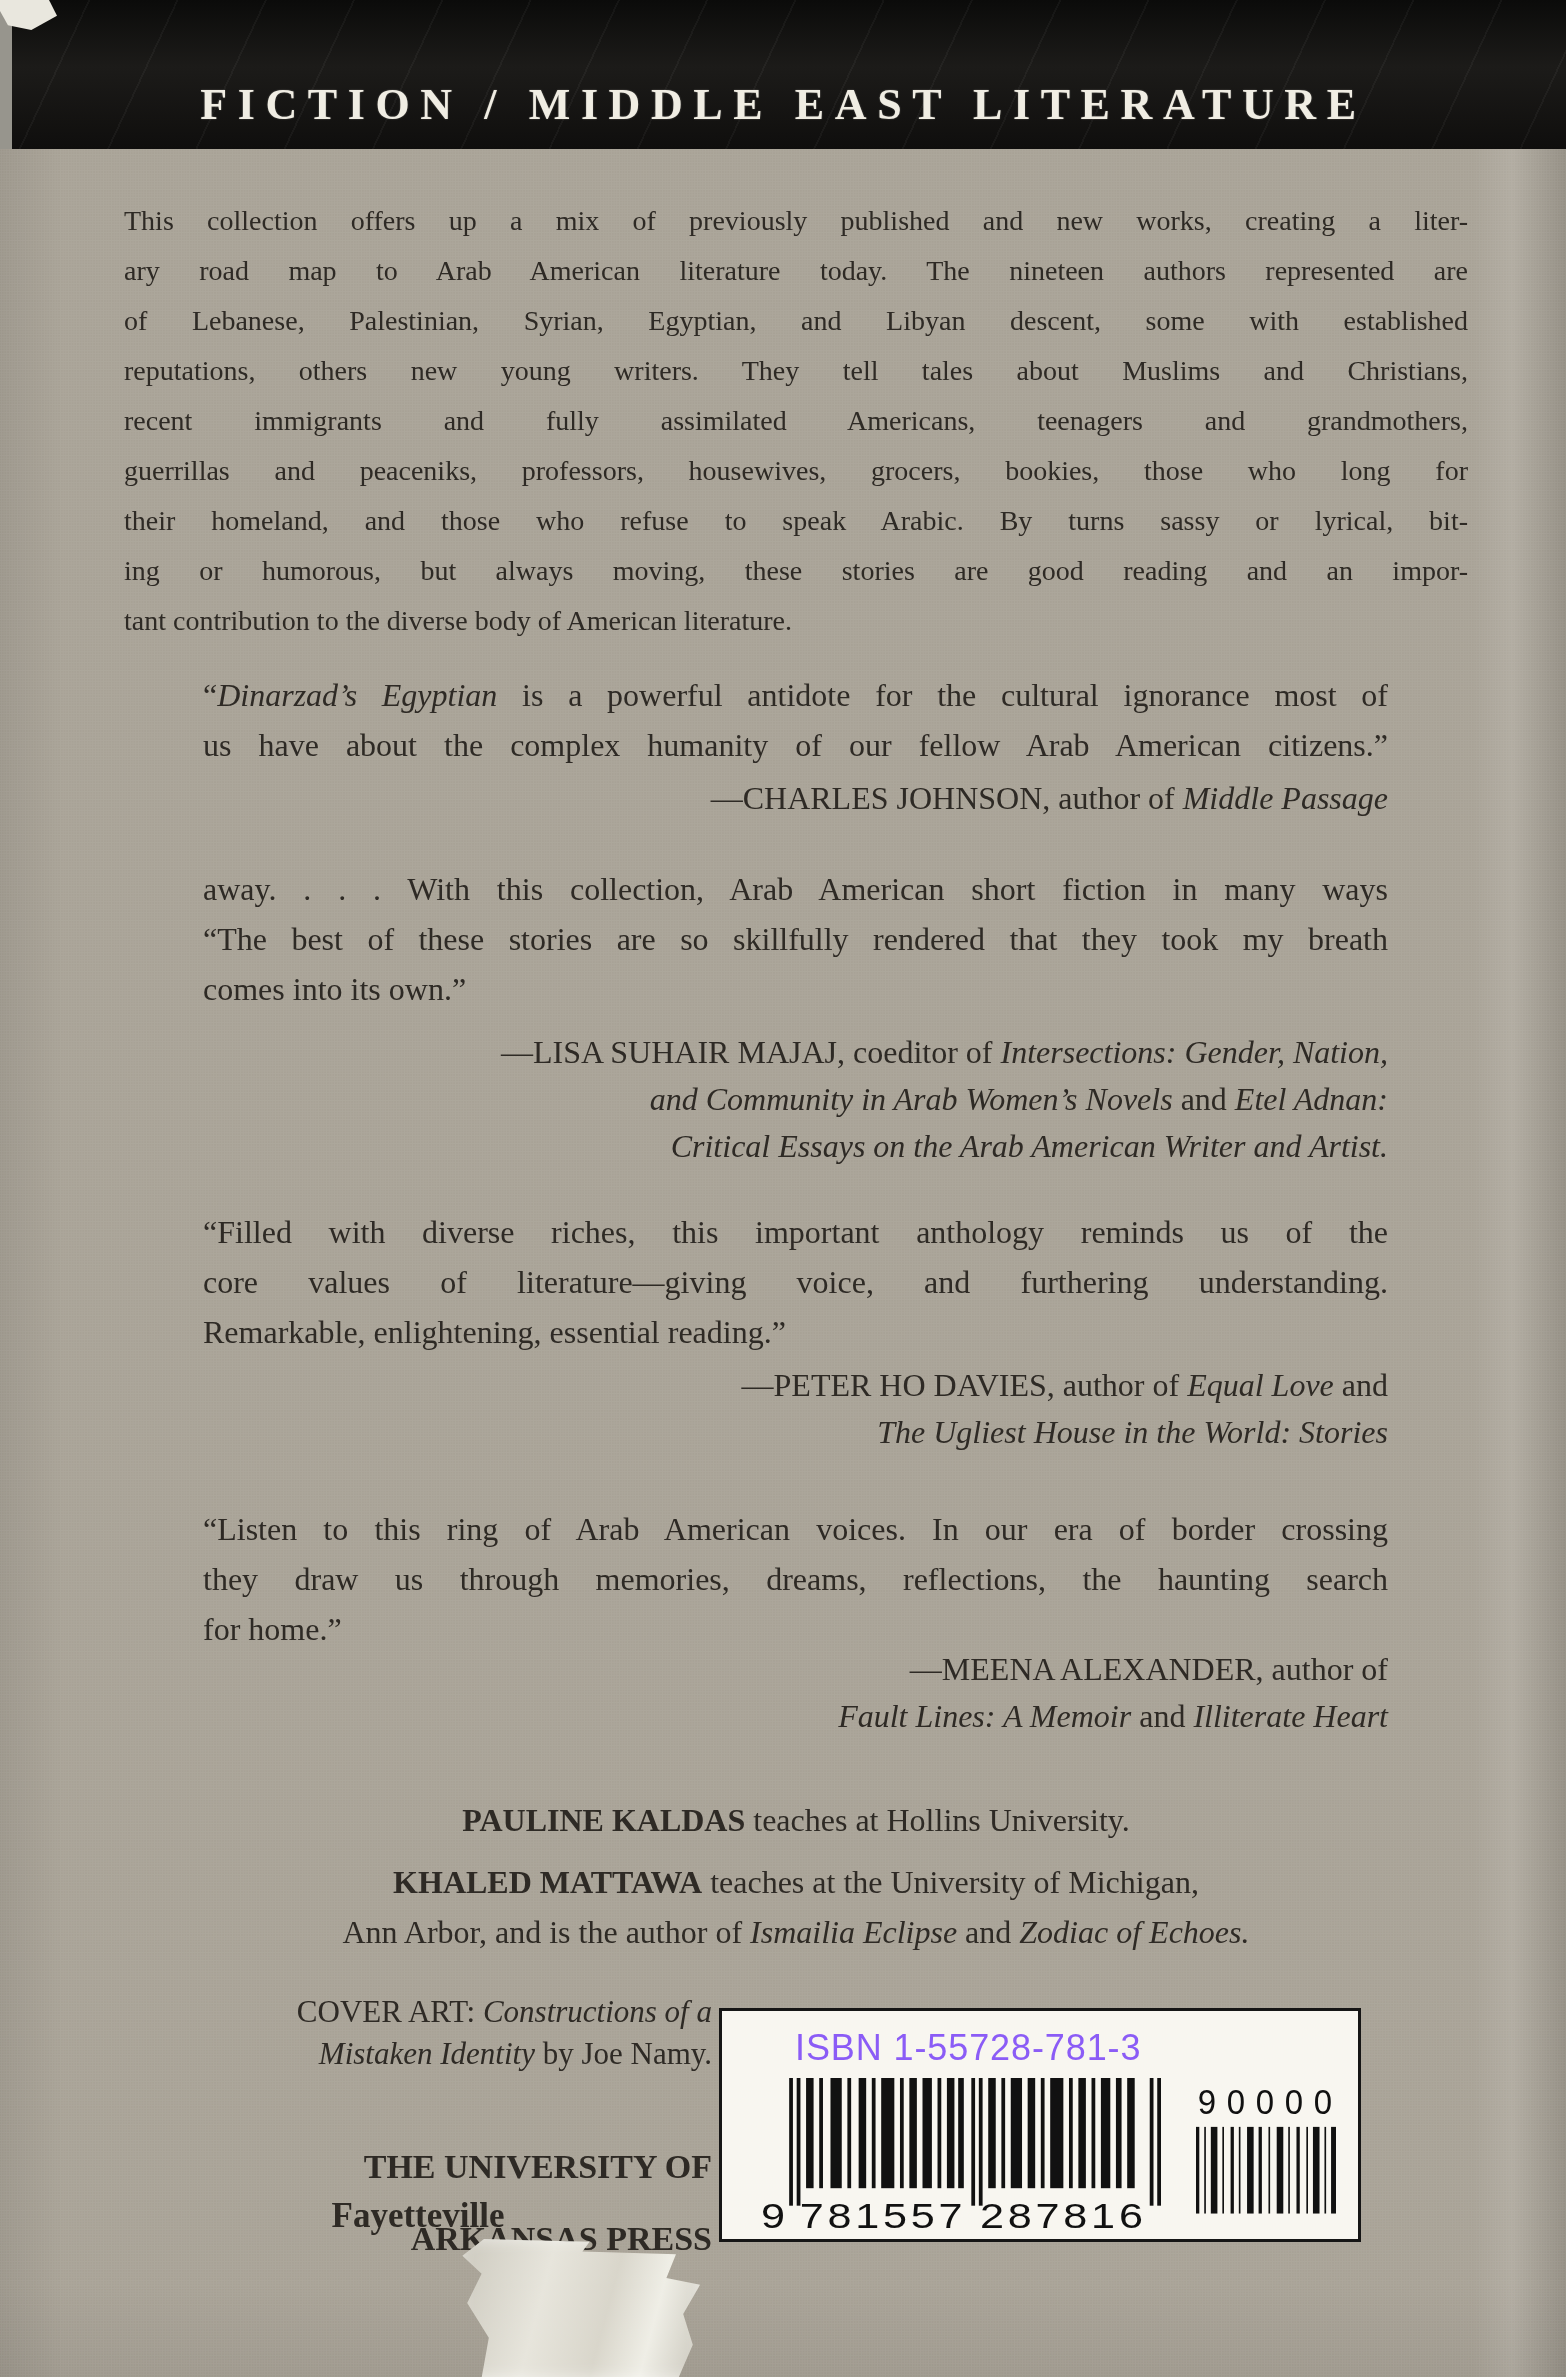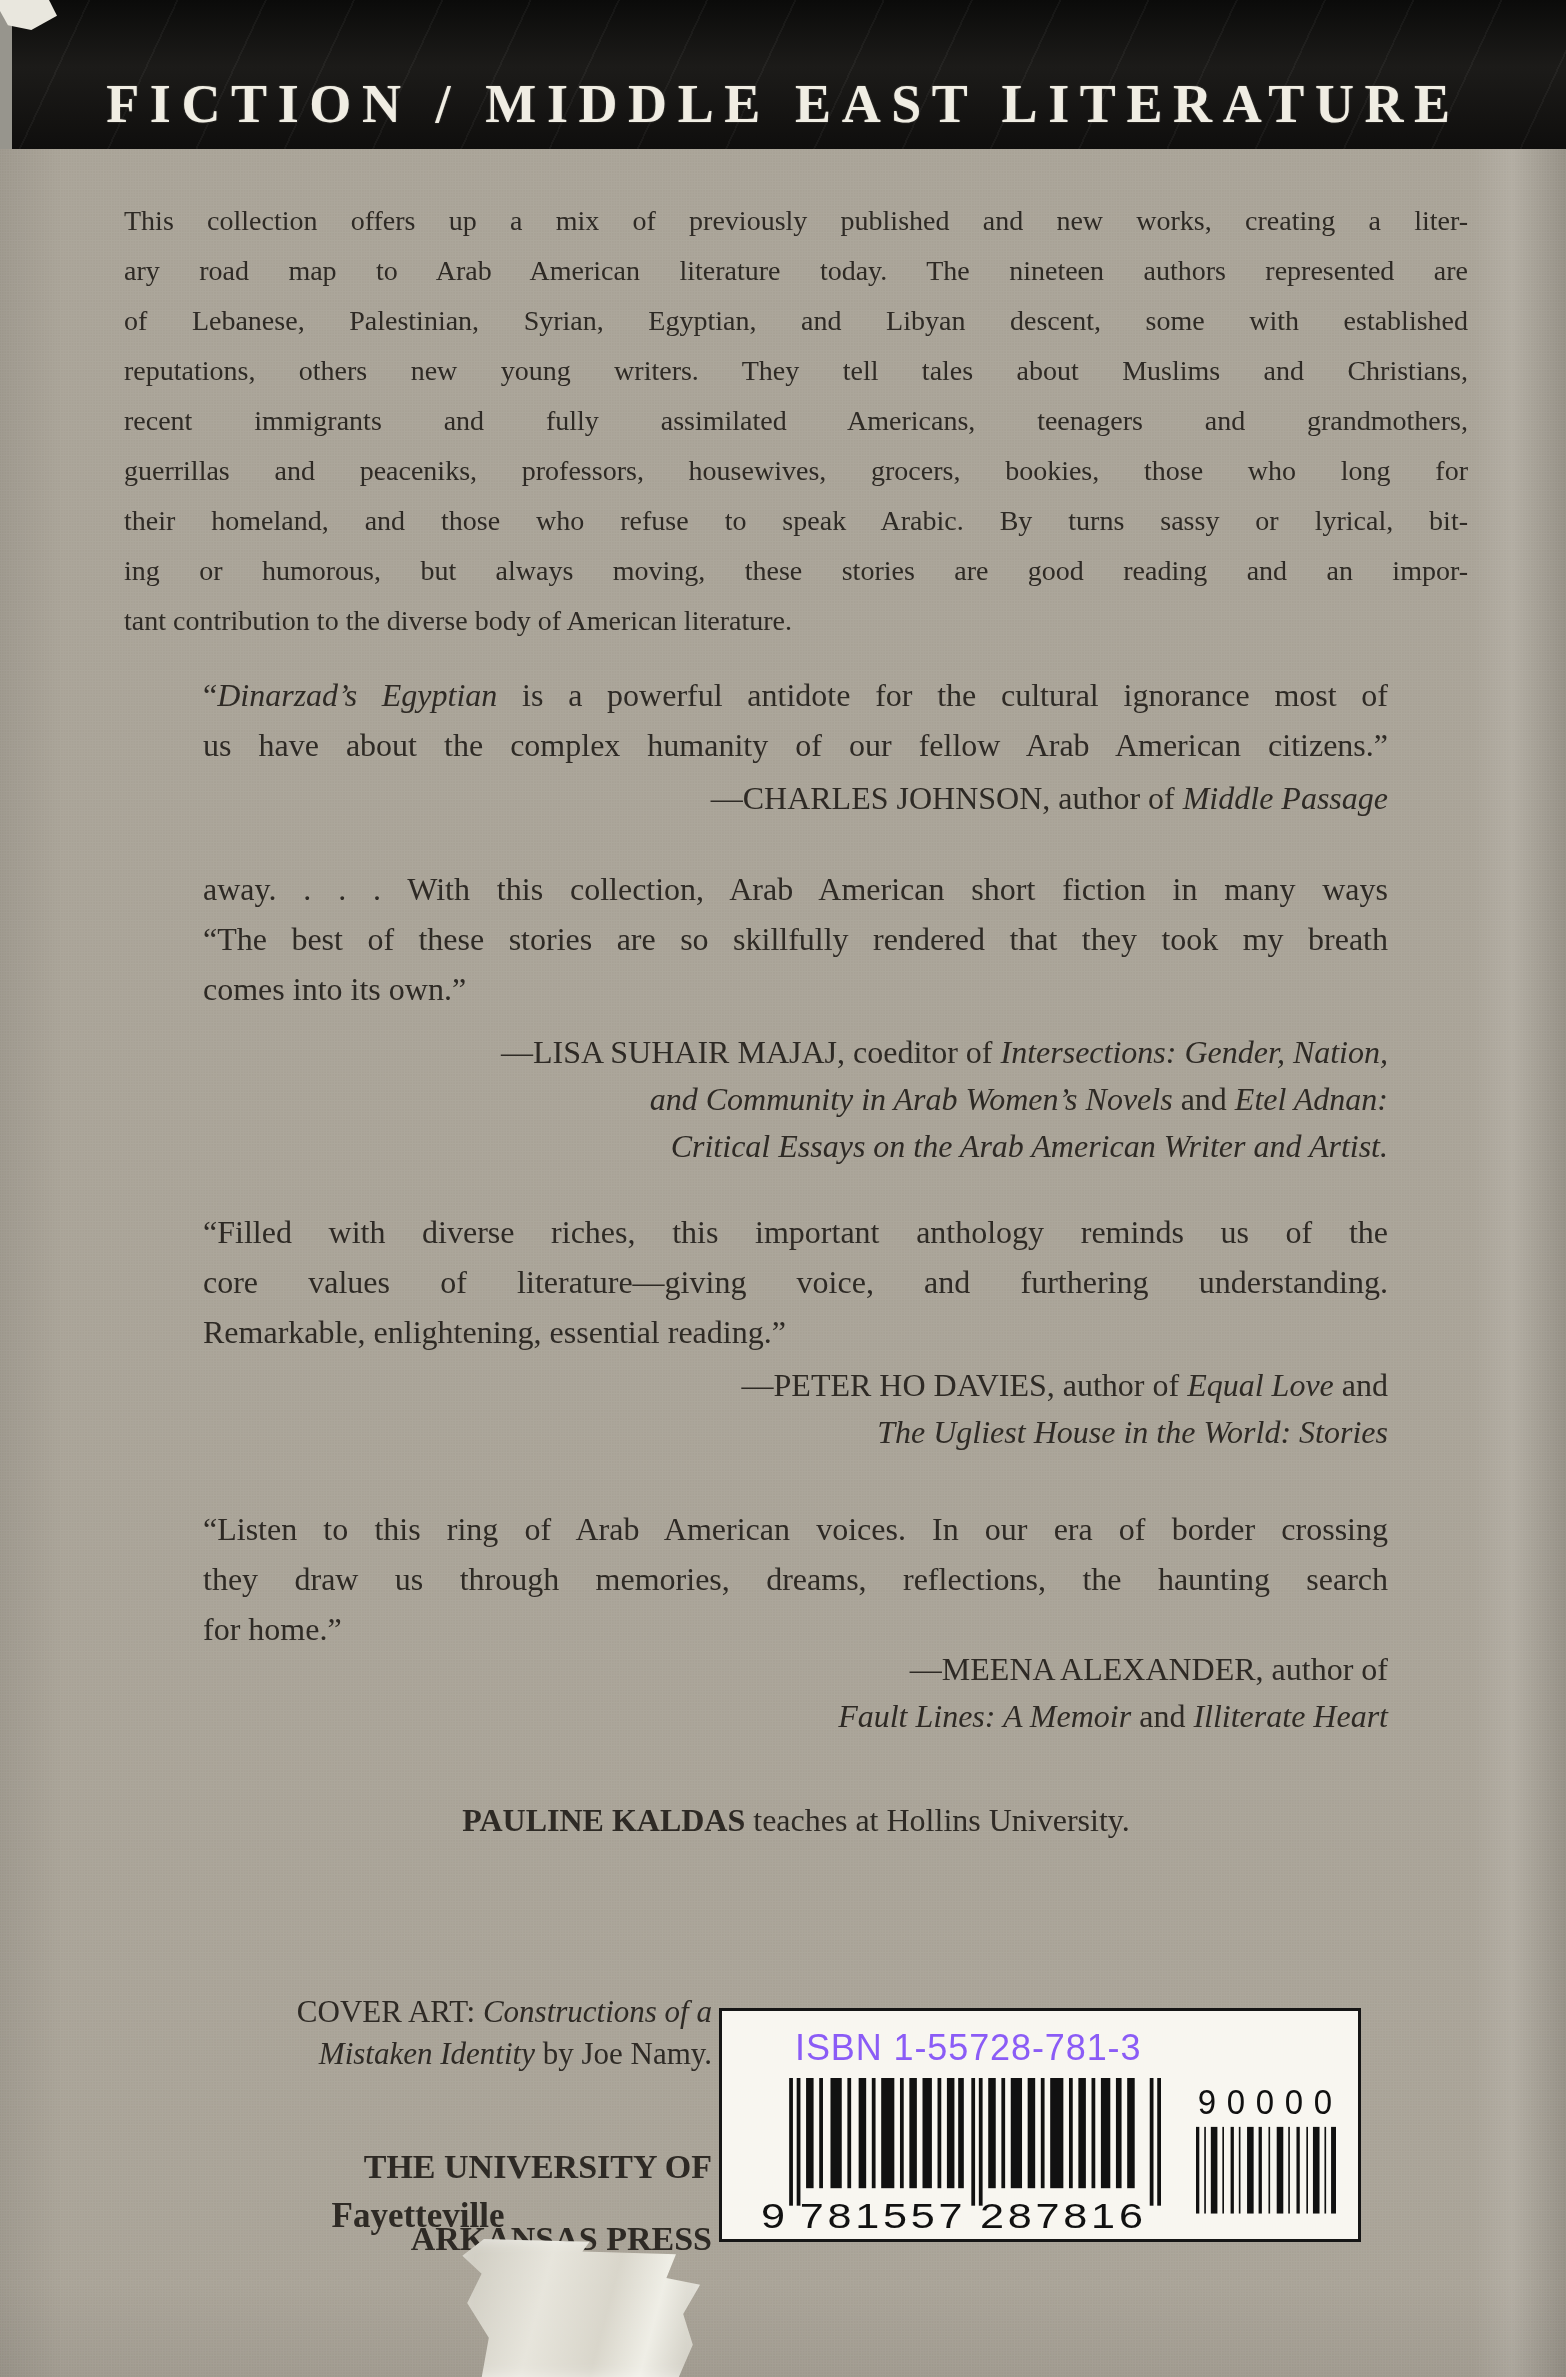--- a/index.html
+++ b/index.html
@@ -13,21 +13,21 @@
         font-family:"Liberation Serif", serif; color:#2e2a25;}
   
   .band{position:absolute;left:0;top:0;width:100%;height:149px;
         background:linear-gradient(180deg,#0b0b0a,#1c1b19 45%,#0f0e0d);}
   .band::before{content:"";position:absolute;inset:0;
         background:repeating-linear-gradient(115deg, rgba(255,255,255,.04) 0 1.8px, transparent 1.8px 80px);}
   .band-edge{position:absolute;left:0;top:0;width:12.4px;height:149px;background:#97958d;}
   .corner-spot{position:absolute;left:0;top:0;width:57px;height:34px;background:#e9e7de;
         clip-path:polygon(0 0,86% 0,100% 46%,55% 88%,14% 74%,0 32%);}
   .band-title{position:absolute;left:0;top:84px;width:100%;text-align:center;
-        font-size:54px;line-height:41px;letter-spacing:10.6px;color:#f0ede3;font-weight:600;
+        font-size:44px;line-height:41px;letter-spacing:10.6px;color:#f0ede3;font-weight:600;
         text-shadow:0 0 1.8px rgba(240,237,227,.35);}
   
   .blk{position:absolute;}
   .tl{white-space:nowrap;}
   .jblock .tl{text-align:justify;text-align-last:justify;white-space:normal;}
   .jblock.ragged .tl:last-child{text-align-last:left;}
   .desc{left:124px;top:196px;width:1344px;font-size:28px;}
   .desc .tl{line-height:50px;}
   .quote{left:203px;width:1185px;font-size:32px;}
   .quote .tl{line-height:50px;}
@@ -117,20 +117,24 @@
       <div class="tl">for home.”</div>
     </div>
   <div class="blk attr q4a">
       <div class="tl">—MEENA ALEXANDER, author of</div>
       <div class="tl"><i>Fault Lines: A Memoir</i> and <i>Illiterate Heart</i></div>
     </div>
 
   <div class="blk bio bio1">
     <div class="tl"><b>PAULINE KALDAS</b> teaches at Hollins University.</div>
   </div>
+  <div class="blk bio bio2">
+      <div class="tl"><b>KHALED MATTAWA</b> teaches at the University of Michigan,</div>
+      <div class="tl">Ann Arbor, and is the author of <i>Ismailia Eclipse</i> and <i>Zodiac of Echoes.</i></div>
+    </div>
 
   <div class="blk coverart">
       <div class="tl">COVER ART: <i>Constructions of a</i></div>
       <div class="tl"><i>Mistaken Identity</i> by Joe Namy.</div>
     </div>
 
   <div class="blk pub">
       <div class="tl">THE UNIVERSITY OF</div>
       <div class="tl">ARKANSAS PRESS</div>
     </div>

